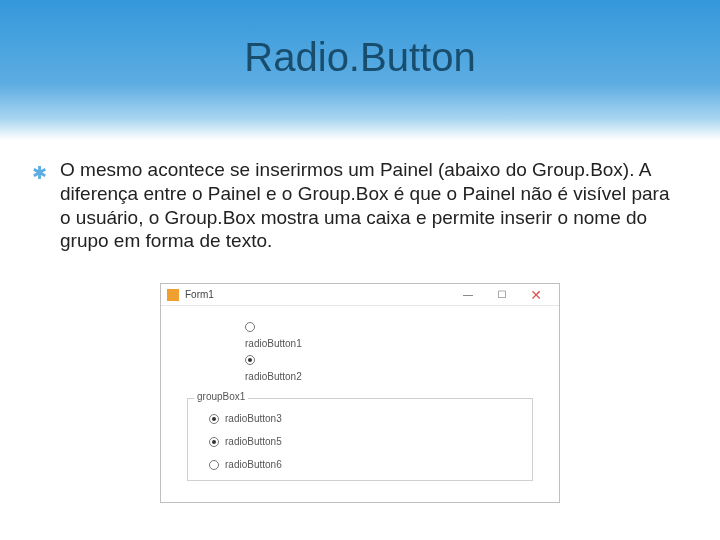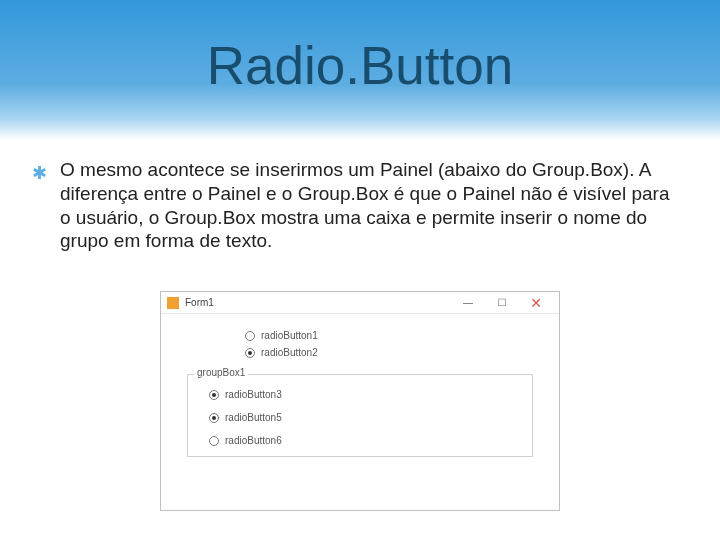--- a/index.html
+++ b/index.html
@@ -15,42 +15,42 @@
     width: 100%;
     height: 140px;
     background: linear-gradient(to bottom, #3498db 0%, #5dade2 60%, #a9d5f0 85%, #ffffff 100%);
     position: relative;
   }
   .slide-title {
     position: absolute;
     top: 35px;
     width: 100%;
     text-align: center;
-    font-size: 53px;
+    font-size: 40px;
     font-weight: 400;
     color: #184d6e;
   }
   .body-text {
     padding: 18px 40px 10px 60px;
     font-size: 19px;
     line-height: 1.25;
     color: #222;
     position: relative;
   }
   .bullet-star {
     position: absolute;
     left: 32px;
     top: 22px;
     color: #5dade2;
     font-size: 18px;
   }
   .form-image {
     width: 400px;
     height: 220px;
-    margin: 28px auto 0 auto;
+    margin: 20px auto 0 auto;
     border: 1px solid #bfbfbf;
     background: #fff;
     font-family: "Segoe UI", Tahoma, sans-serif;
     font-size: 10px;
     color: #555;
     position: relative;
     filter: blur(0.4px);
   }
   .titlebar {
     height: 22px;
@@ -70,24 +70,25 @@
     width: 34px; height: 22px;
     display: flex; align-items: center; justify-content: center;
     color: #666;
   }
   .winbtn.close { color: #d9534f; font-size: 14px; }
   .client {
     padding: 10px 26px;
   }
   .radio-row {
     display: flex;
-    align-items: flex-end;
+    align-items: flex-start;
     gap: 6px;
     margin: 6px 0;
     padding-left: 58px;
+    flex-direction: column;
   }
   .radio-dot {
     width: 10px; height: 10px;
     border: 1px solid #777;
     border-radius: 50%;
     display: inline-block;
     position: relative;
     background: #fff;
   }
   .radio-dot.checked::after {

